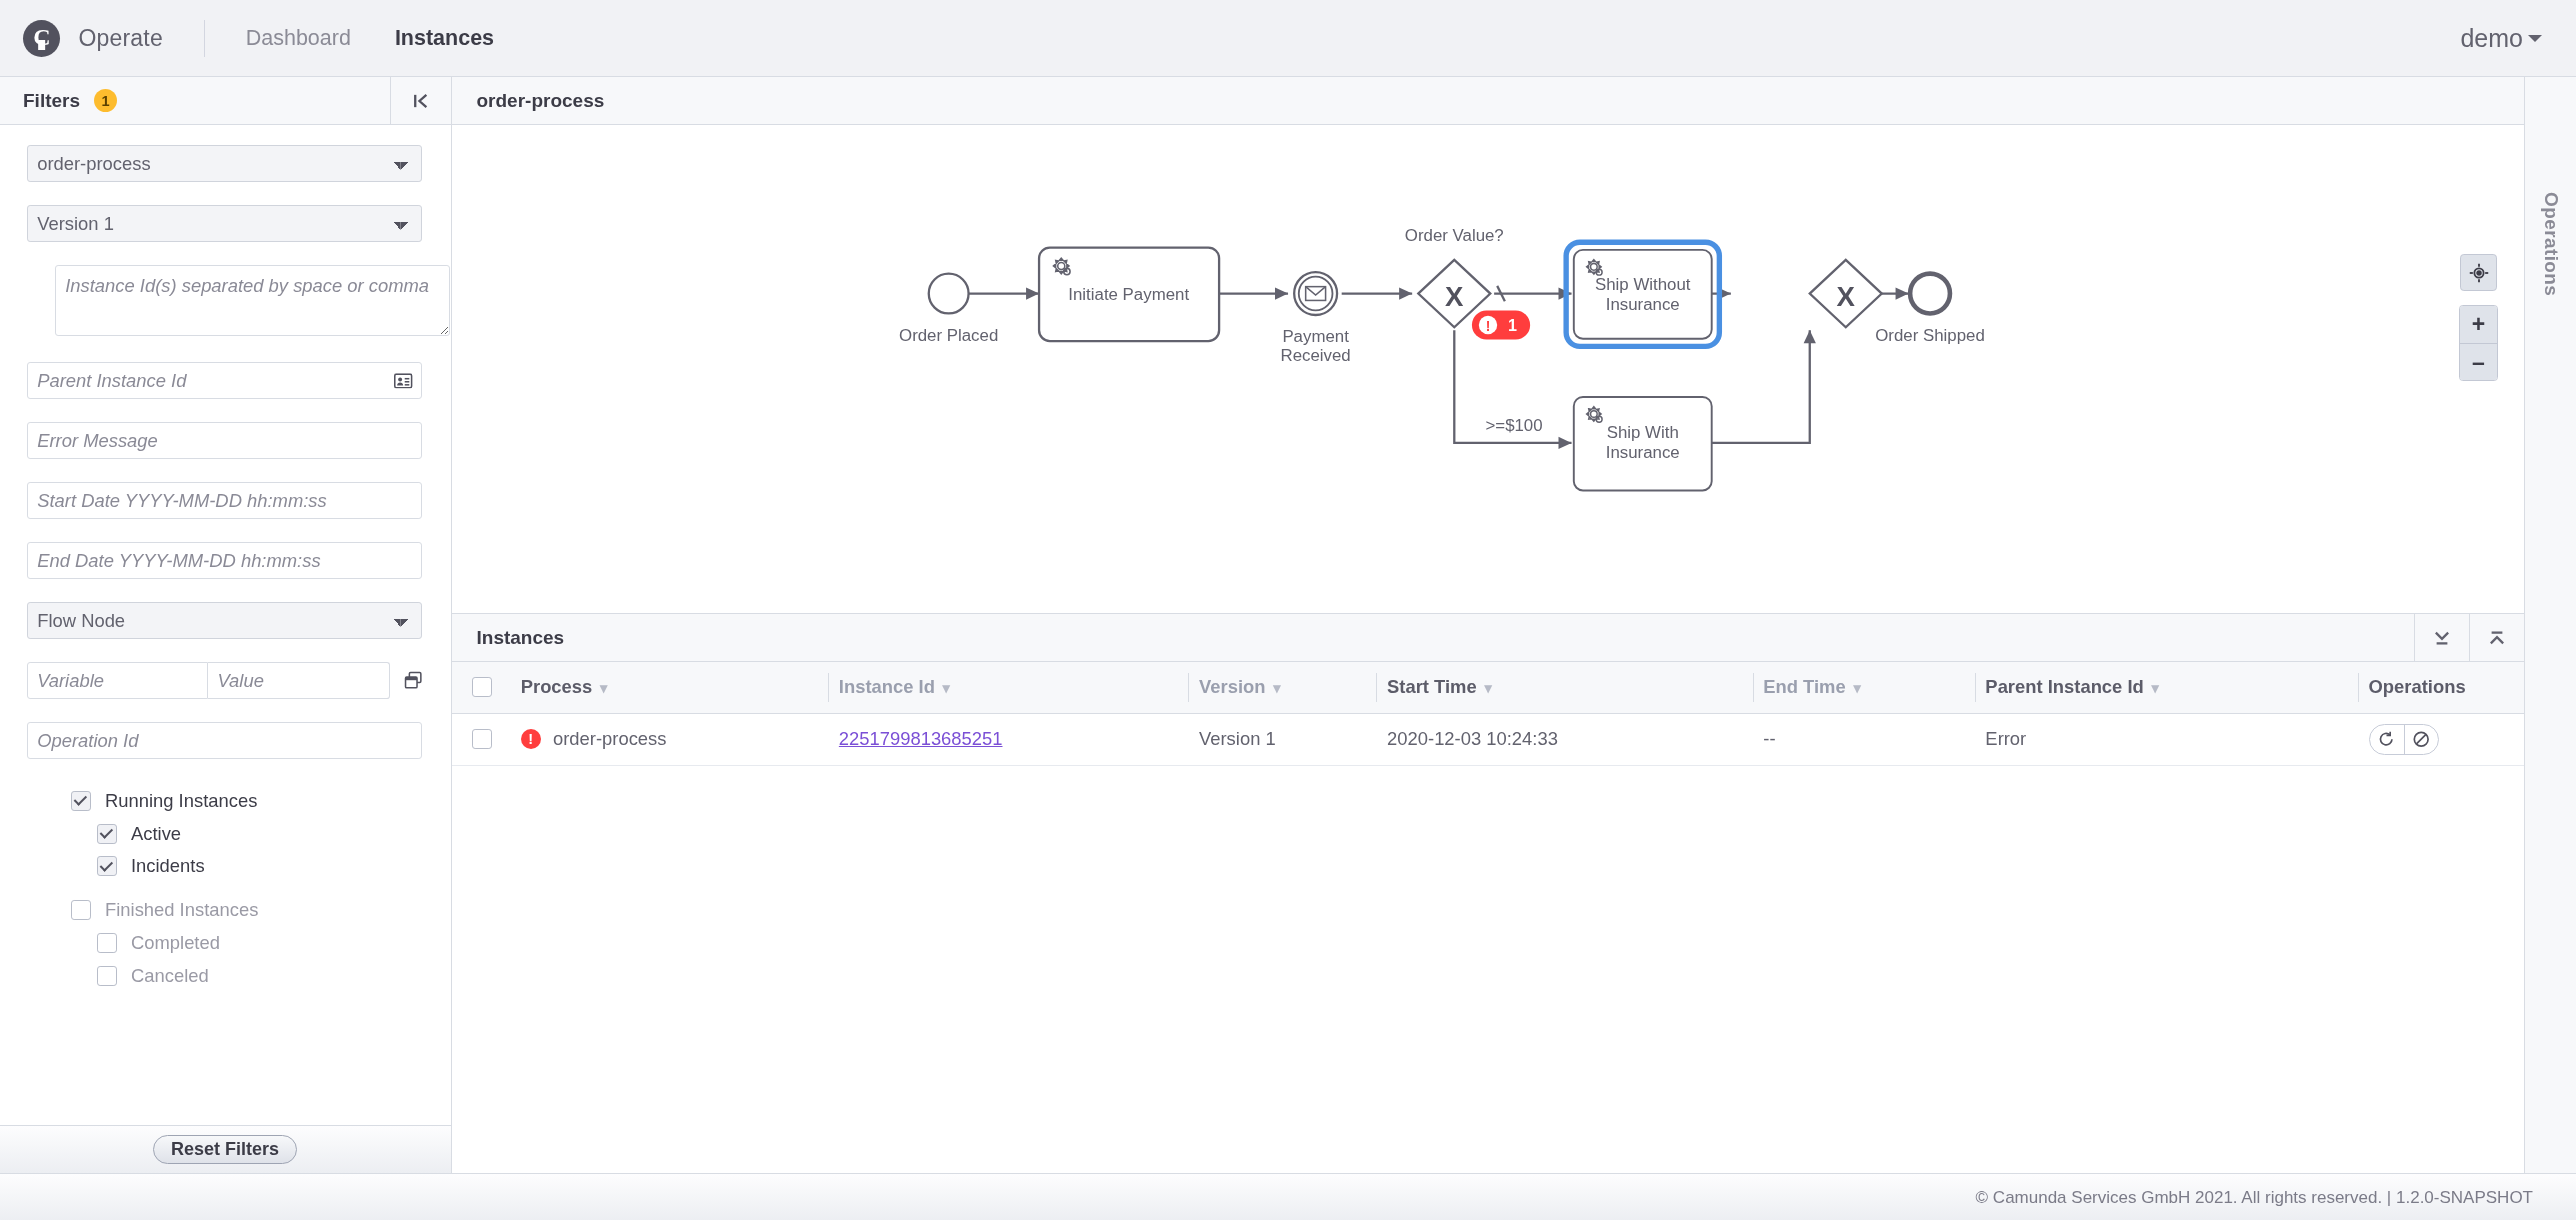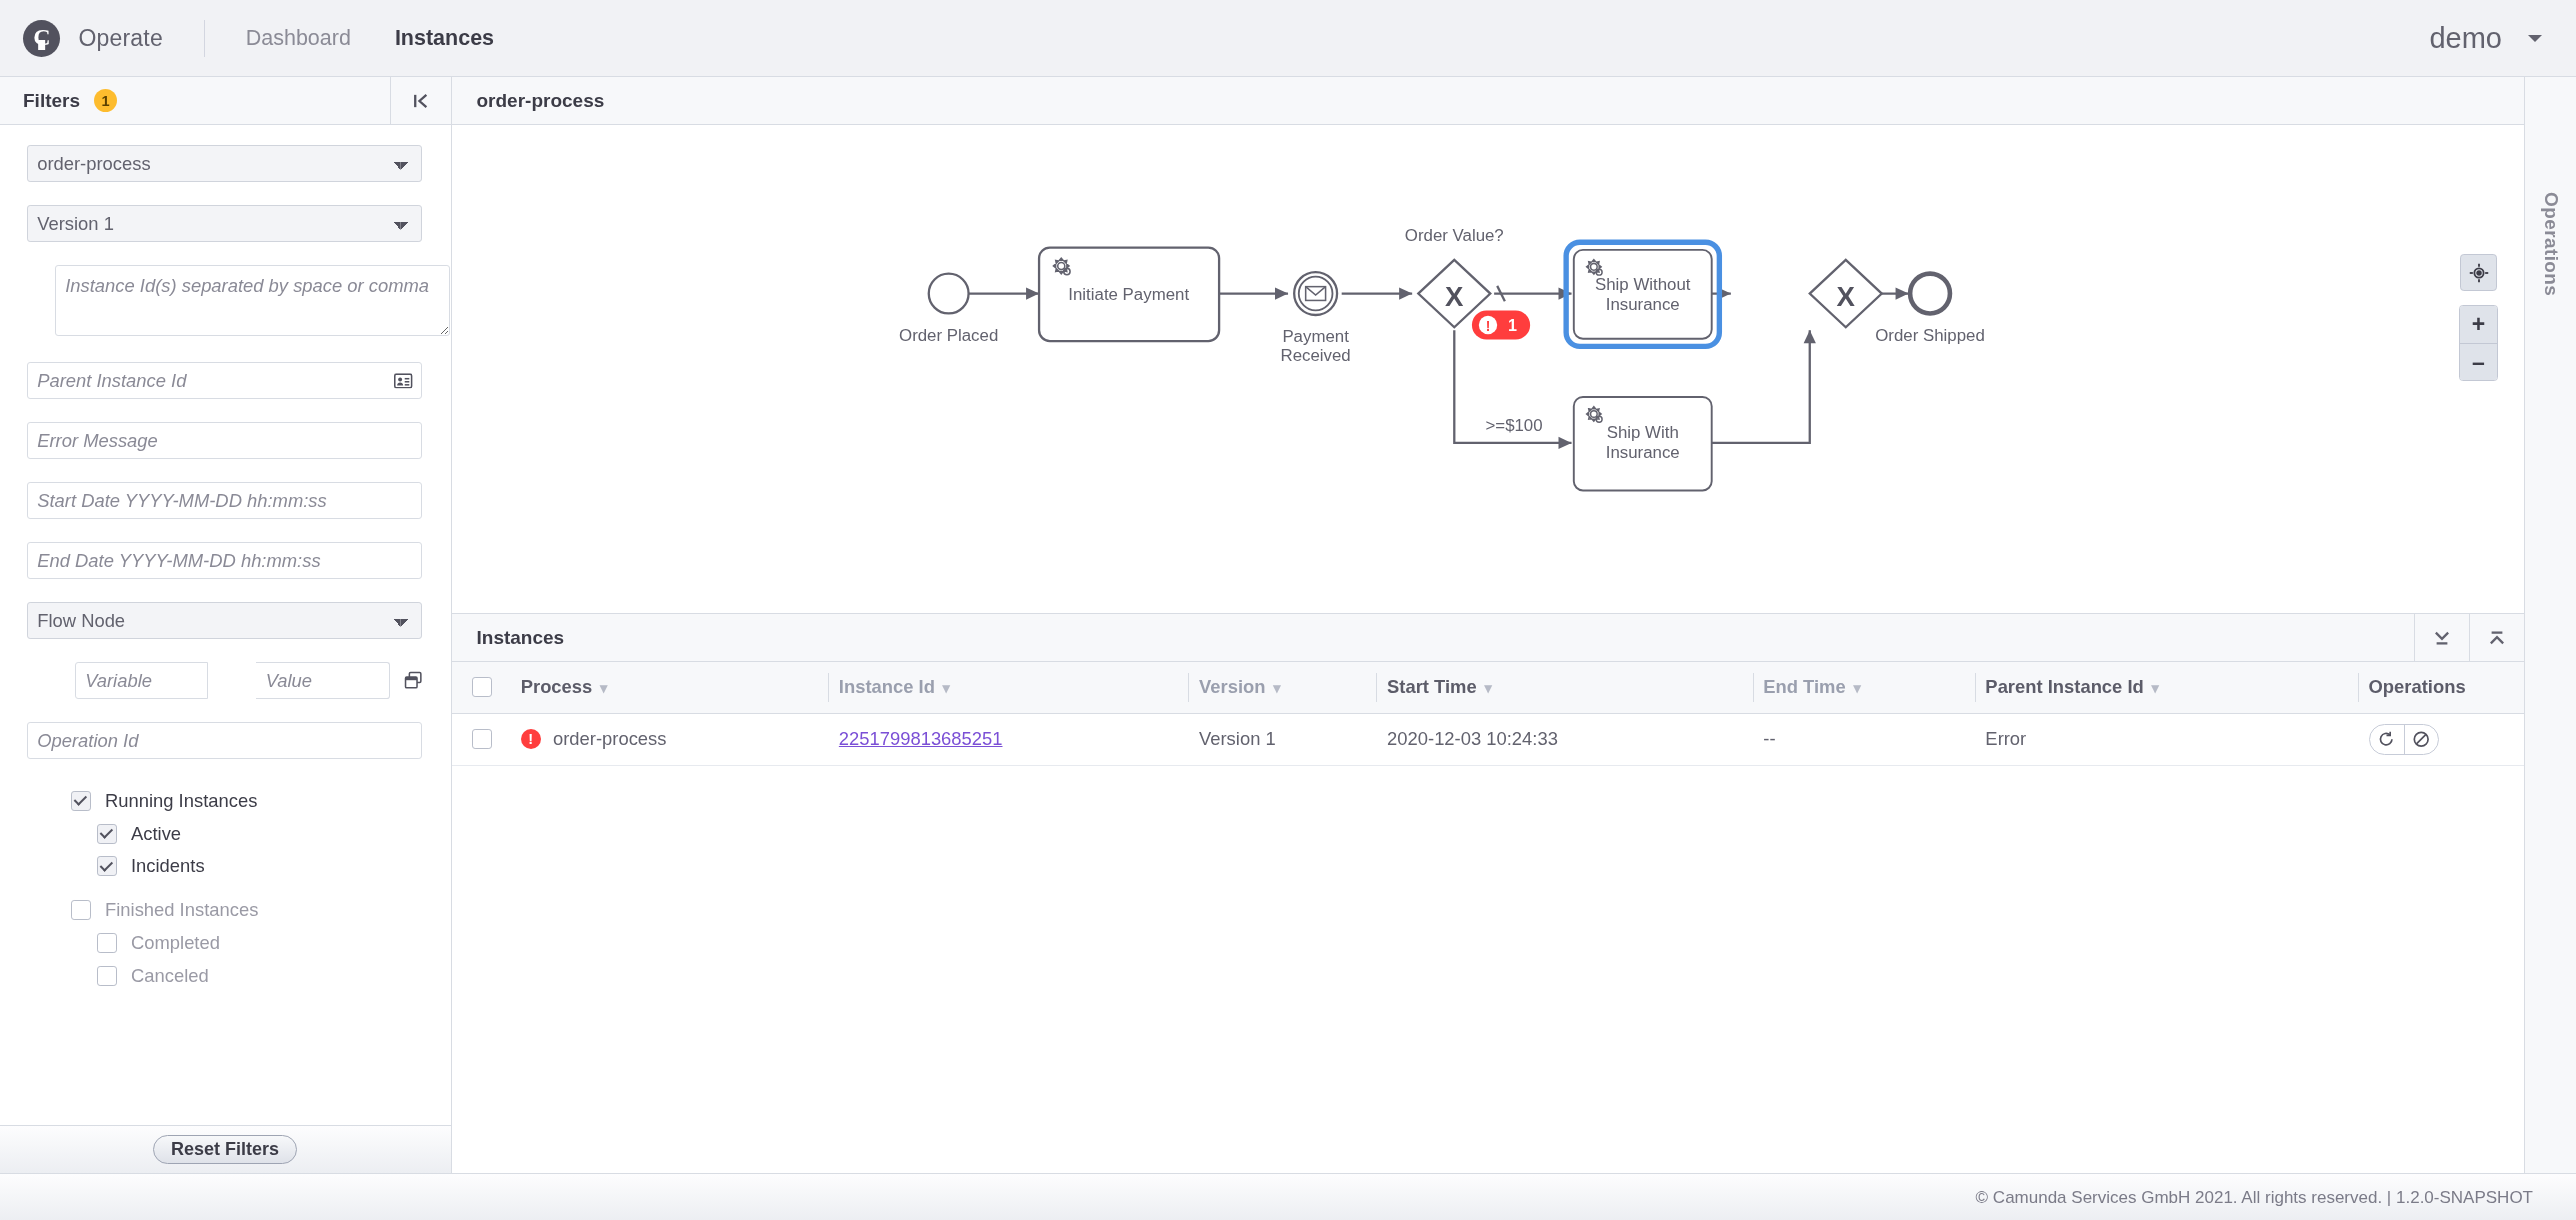--- a/index.html
+++ b/index.html
@@ -35,22 +35,22 @@
   .logo-dot {
     position: absolute; width: 7.7px; height: 9.2px; background: #fff;
     bottom: 7px; left: 50%; transform: translateX(-50%);
   }
   .app-title { font-size: 23px; color: #62626e; letter-spacing: 0.2px; }
   .divider-v { width: 0.8px; height: 37px; background: #d3d6e0; margin: 0 41px; }
   .navlinks { display: flex; align-items: center; gap: 44px; }
   .navlink { font-size: 21.5px; color: #8b8b96; text-decoration: none; cursor: pointer; }
   .navlink.active { color: #3c3c47; font-weight: bold; }
   .user-area {
-    margin-left: auto; display: flex; align-items: center; gap: 26px;
-    font-size: 29px; color: #62626e; cursor: pointer;
+    margin-left: auto; display: flex; align-items: center; gap: 5px;
+    font-size: 25px; color: #62626e; cursor: pointer;
   }
   .chev { width: 0; height: 0; border-left: 7px solid transparent;
           border-right: 7px solid transparent; border-top: 7.7px solid #62626e; }
 
   
   .body { flex: 1; display: flex; min-height: 0; }
 
   
   .filters {
     width: 452px; min-width: 452px;
@@ -107,21 +107,21 @@
     background: #fff; padding: 7.7px 9.2px; resize: vertical;
     line-height: 1.25;
     margin-left: 28px;
   }
   .inp-wrap { position: relative; }
   .inp-wrap .field-icon {
     position: absolute; right: 9.2px; top: 50%; transform: translateY(-50%);
     cursor: pointer; line-height: 0;
   }
   .pair { display: flex; align-items: center; gap: 0; }
-  .pair input.inp { border-radius: 3.1px 0 0 3.1px; margin-left: 48px; }
+  .pair input.inp { border-radius: 3.1px 0 0 3.1px; }
   .pair input.inp + input.inp { border-radius: 0 3.1px 3.1px 0; border-left: none; }
   .pair .pair-icon { margin-left: 14px; cursor: pointer; line-height: 0; }
 
   .checks { margin-top: 31px; }
   .chk-row { display: flex; align-items: center; margin-bottom: 10.7px; padding-left: 44px; }
   .chk-row.indent { margin-left: 26px; }
   .chk-row.group-gap { margin-top: 22px; }
   .cbox {
     width: 20px; height: 20px; border: 0.8px solid #b8bdc9; border-radius: 3.1px;
     background: #fff; display: flex; align-items: center; justify-content: center;

